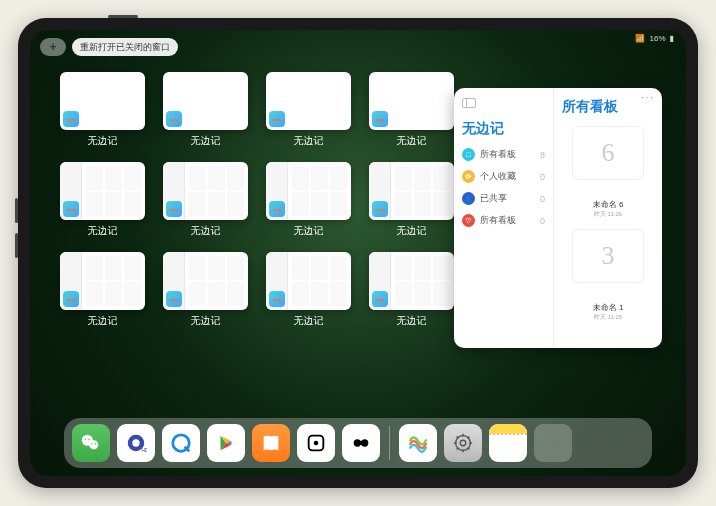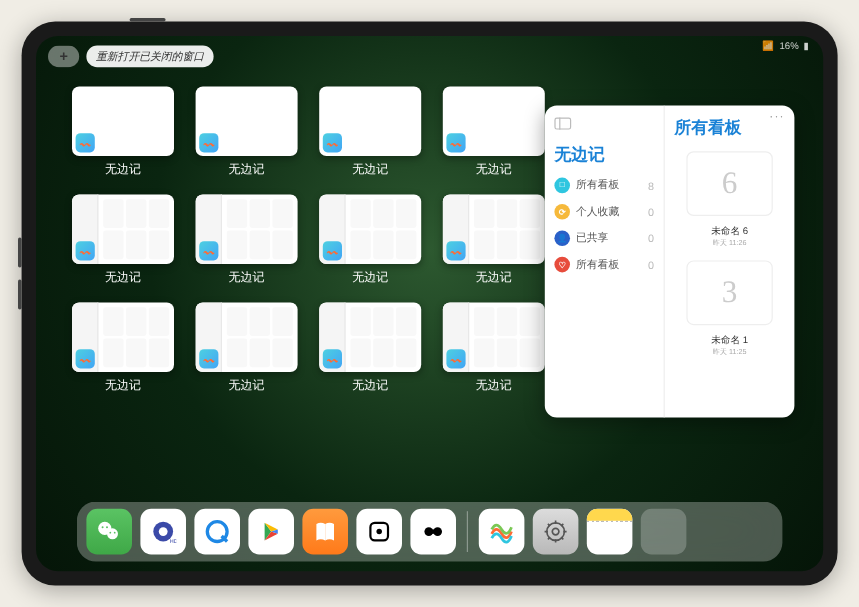--- a/index.html
+++ b/index.html
@@ -47,21 +47,20 @@
   cursor: pointer;
 }
 .reopen-pill {
   height: 18px;
   background: rgba(255,255,255,0.92);
   border-radius: 10px;
   display: flex; align-items: center;
   padding: 0 8px;
   font-size: 9px; color: #333;
   cursor: pointer;
-  font-style: italic;
 }
 .windows-grid {
   position: absolute; top: 42px; left: 30px;
   display: grid;
   grid-template-columns: repeat(4, 85px);
   grid-auto-rows: 84px;
   gap: 6px 18px;
 }
 .win {
   display: flex; flex-direction: column; align-items: center;
@@ -162,21 +161,21 @@
   margin-bottom: 10px;
   cursor: pointer;
 }
 .board-thumb {
   width: 72px; height: 54px;
   background: #fff; border: 1px solid #eee; border-radius: 6px;
   display: flex; align-items: center; justify-content: center;
   color: #ccc; font-size: 26px;
   font-family: cursive;
 }
-.board-lbl { font-size: 8px; color: #333; margin-top: 7px; }
+.board-lbl { font-size: 8px; color: #333; margin-top: 19px; }
 .board-sub { font-size: 6px; color: #aaa; }
 .dock {
   position: absolute; bottom: 8px; left: 50%; transform: translateX(-50%);
   height: 50px; width: 588px;
   background: rgba(255,255,255,0.28);
   backdrop-filter: blur(20px);
   border-radius: 16px;
   display: flex; align-items: center; gap: 7px;
   padding: 0 8px;
 }

